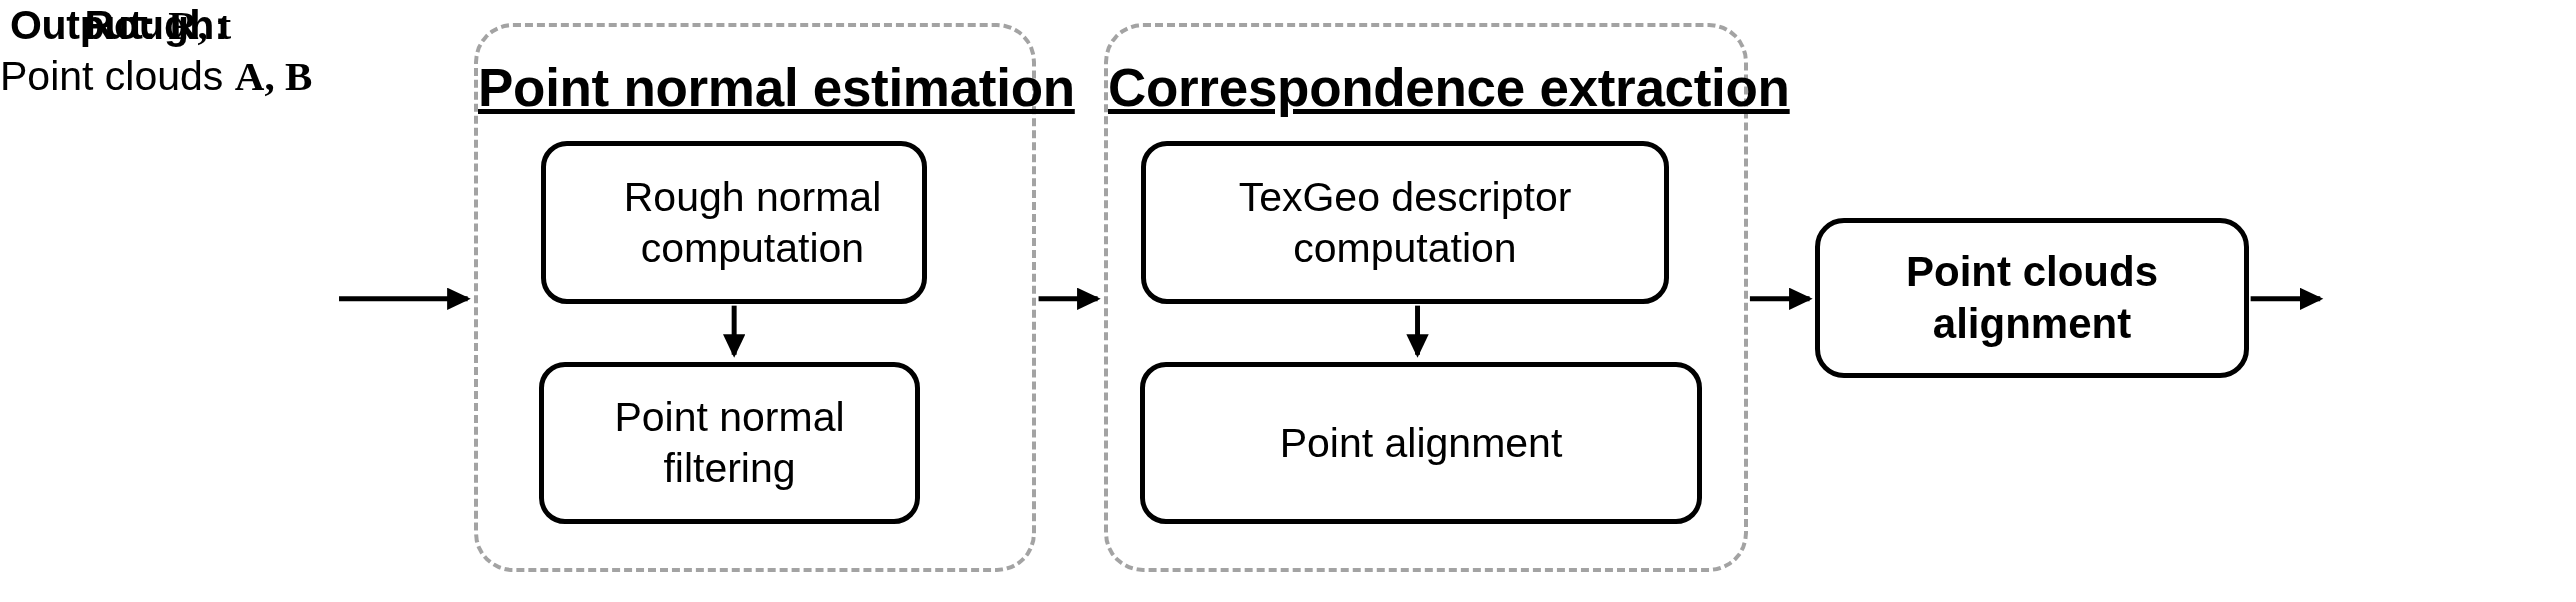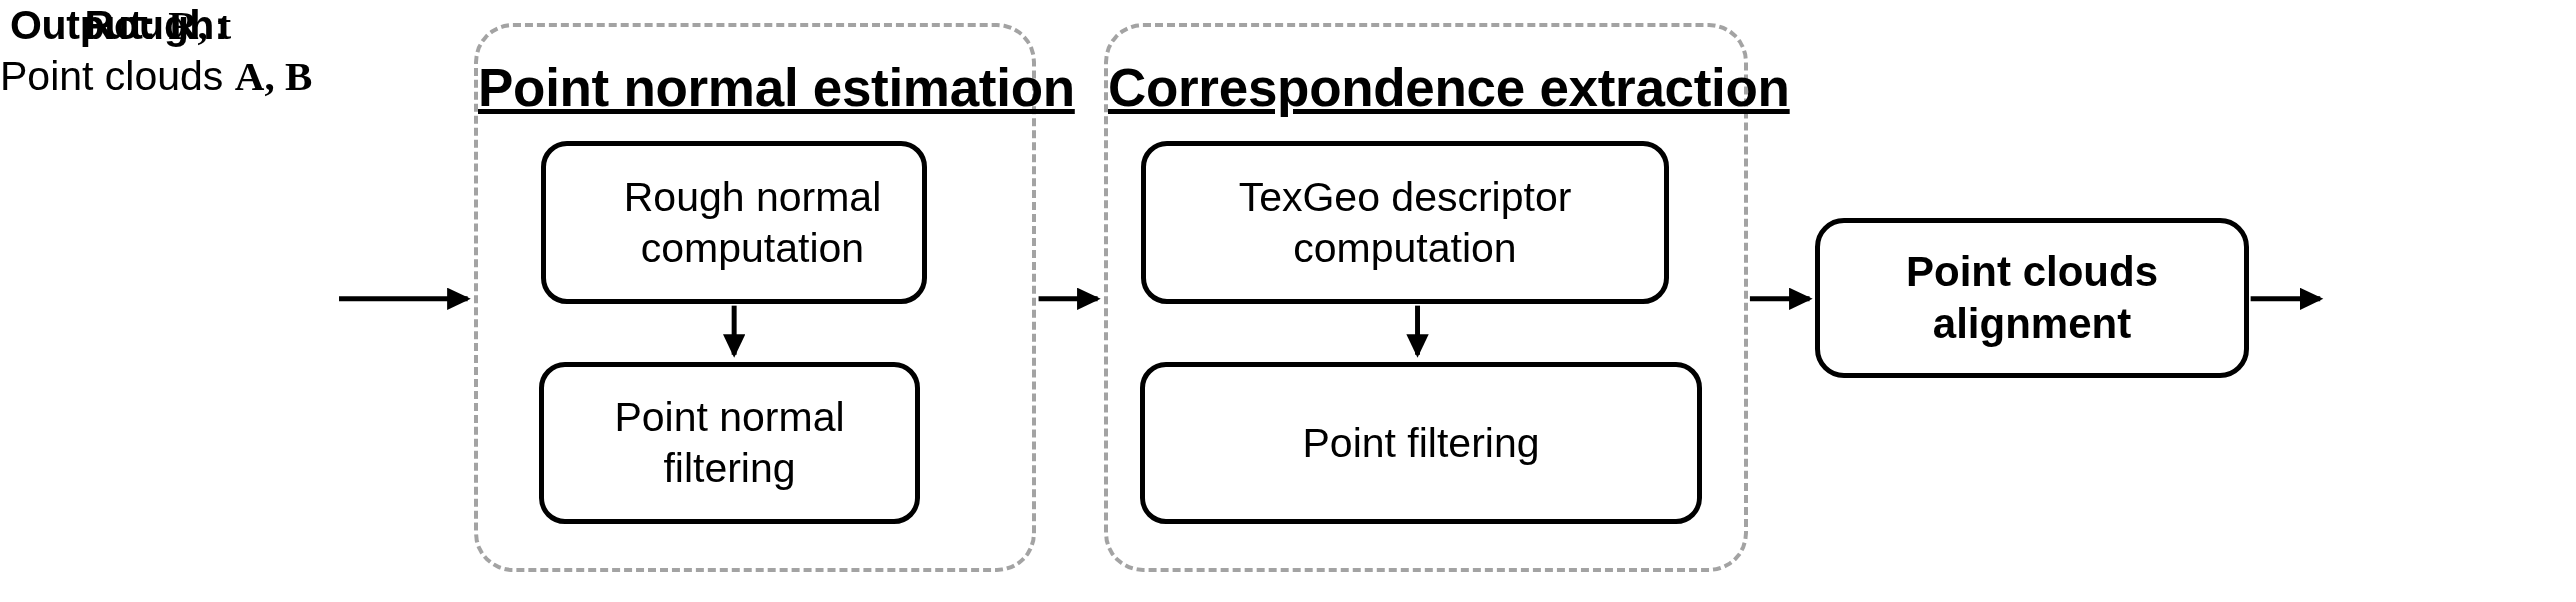--- a/index.html
+++ b/index.html
@@ -117,21 +117,21 @@
     <div class="step step-1a">Rough normal
 computation</div>
     <div class="step step-1b">Point normal
 filtering</div>
   </section>
 
   <section class="stage stage-2">
     <h2 class="stage-title">Correspondence extraction</h2>
     <div class="step step-2a">TexGeo descriptor
 computation</div>
-    <div class="step step-2b">Point filtering</div>
+    <div class="step step-2b">Point alignment</div>
   </section>
 
   <div class="final-box">Point clouds
 alignment</div>
 
   <div class="io-block io-output"><span class="io-title">Output:</span><span class="math">R, t</span></div>
 
 </div>
 
 

